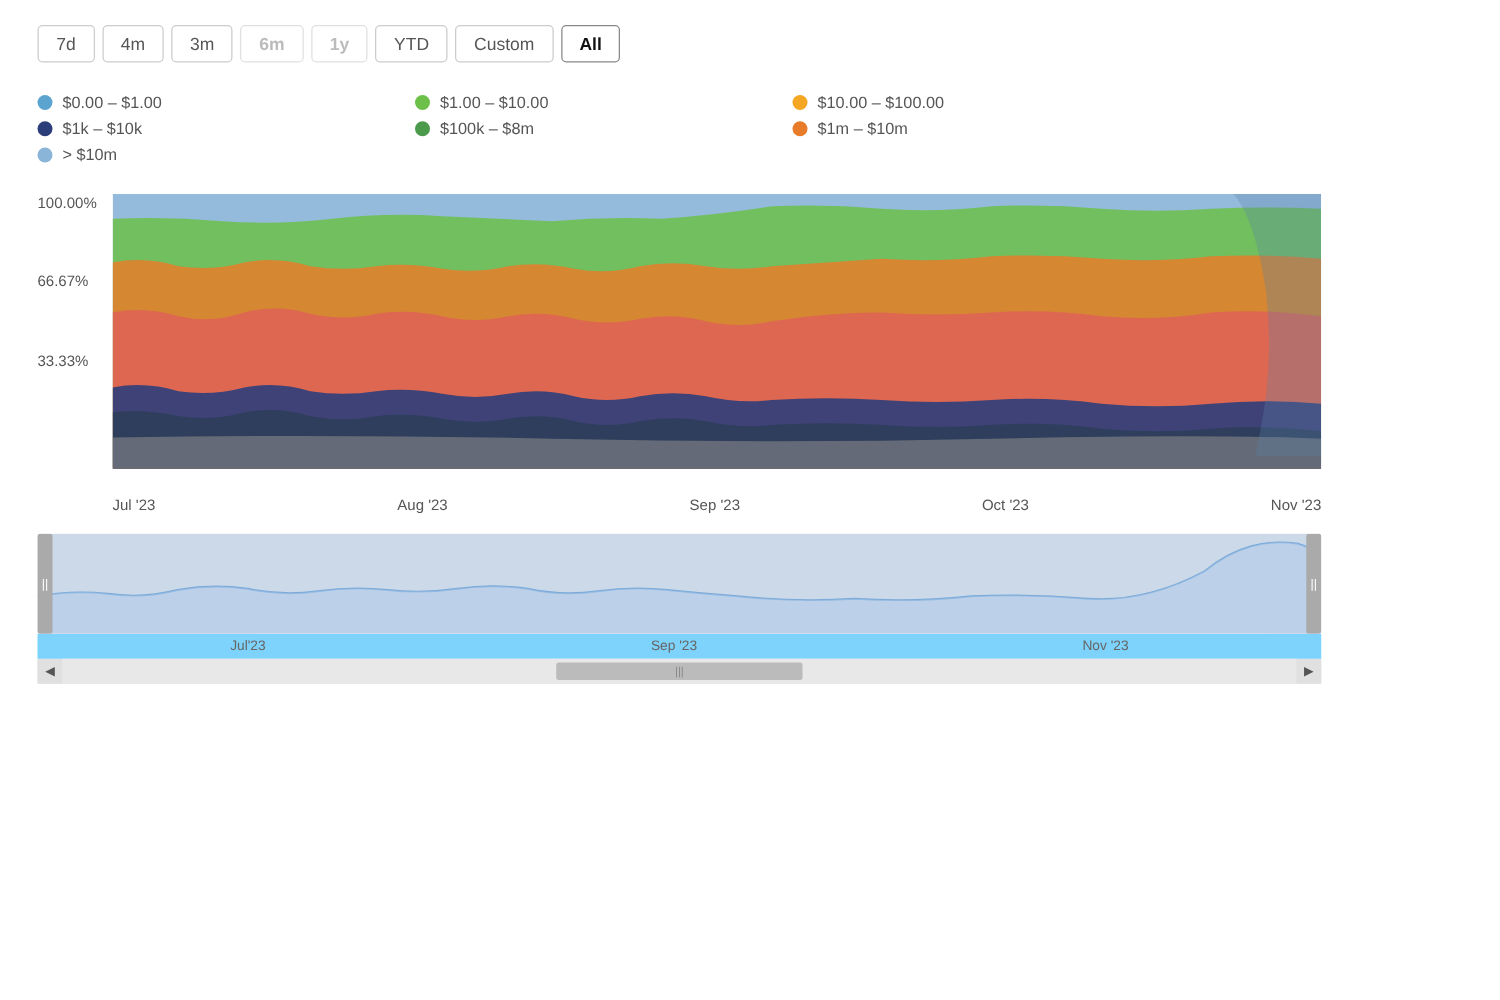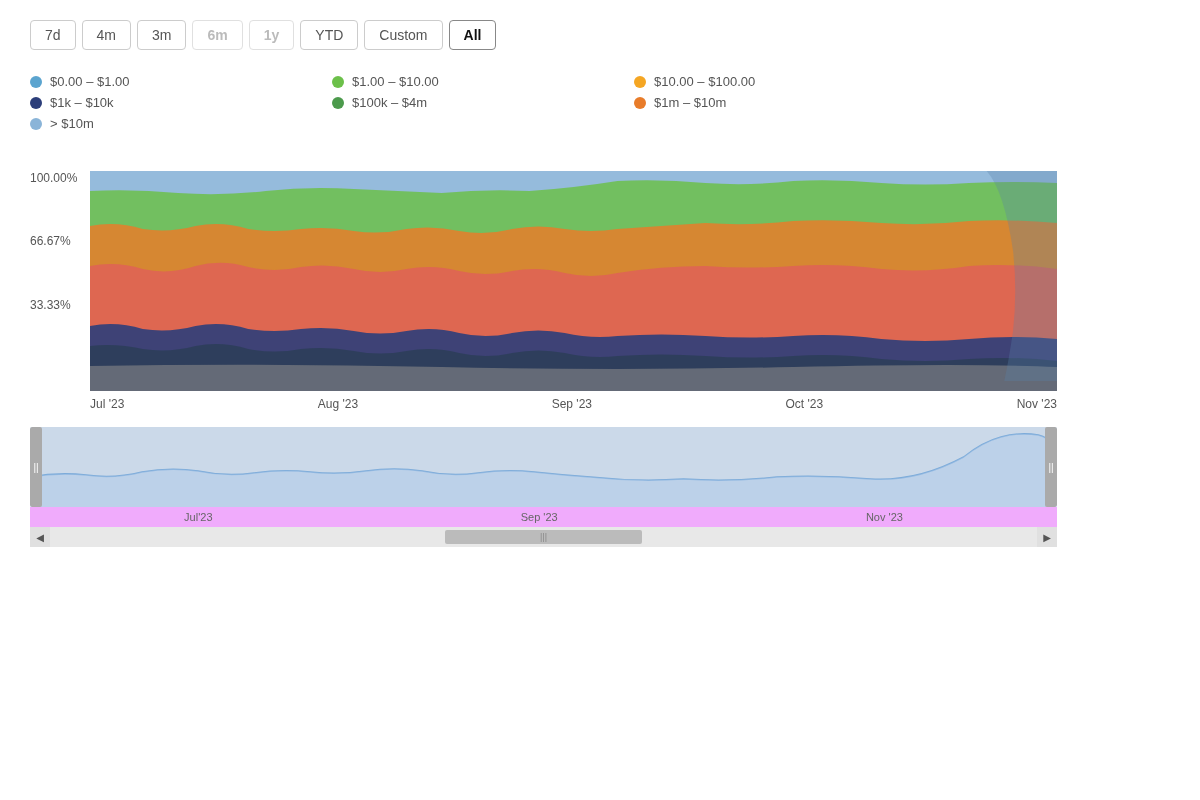--- a/index.html
+++ b/index.html
@@ -37,21 +37,21 @@
       user-select: none;
     }
     .time-btn.disabled { color: #bbb; border-color: #e0e0e0; cursor: default; font-weight: bold; }
     .time-btn.active { font-weight: bold; color: #111; border-color: #888; background: #fff; text-align: center; }
 
     
     .legend {
       display: grid;
       grid-template-columns: repeat(3, 1fr);
       gap: 6px 6px;
-      margin-bottom: 40px;
+      margin-bottom: 24px;
       max-width: 900px;
     }
     .legend-item {
       display: flex;
       align-items: center;
       gap: 8px;
       font-size: 13px;
       color: #555;
     }
     .legend-dot {
@@ -95,20 +95,21 @@
     }
 
     
     .x-axis {
       display: flex;
       justify-content: space-between;
       margin-left: 60px;
       padding: 6px 0;
       font-size: 12px;
       color: #555;
+      margin-top: 16px;
     }
 
     
     .navigator {
       margin: 10px 0 0 0;
       position: relative;
     }
     .navigator-chart {
       width: 100%;
       height: 80px;
@@ -144,21 +145,21 @@
       left: 0;
       right: 0;
     }
 
     .navigator-x-axis {
       display: flex;
       justify-content: space-around;
       font-size: 11px;
       color: #666;
       padding: 4px 0;
-      background: #f0abfc;
+      background: #7dd3fc;
     }
 
     
     .scrollbar-container {
       display: flex;
       align-items: center;
       gap: 0;
       margin-top: 0;
       background: #e8e8e8;
       border-radius: 2px;
@@ -237,21 +238,21 @@
       <div class="legend-item">
         <span class="legend-dot" style="background:#f5a623"></span>
         <span>$10.00 – $100.00</span>
       </div>
       <div class="legend-item">
         <span class="legend-dot" style="background:#2c3e7a"></span>
         <span>$1k – $10k</span>
       </div>
       <div class="legend-item">
         <span class="legend-dot" style="background:#4c9a4c"></span>
-        <span>$100k – $4m</span>
+        <span>$100k – $8m</span>
       </div>
       <div class="legend-item">
         <span class="legend-dot" style="background:#e87c2a"></span>
         <span>$1m – $10m</span>
       </div>
       <div class="legend-item">
         <span class="legend-dot" style="background:#8ab4d8"></span>
         <span>&gt; $10m</span>
       </div>
     </div>

